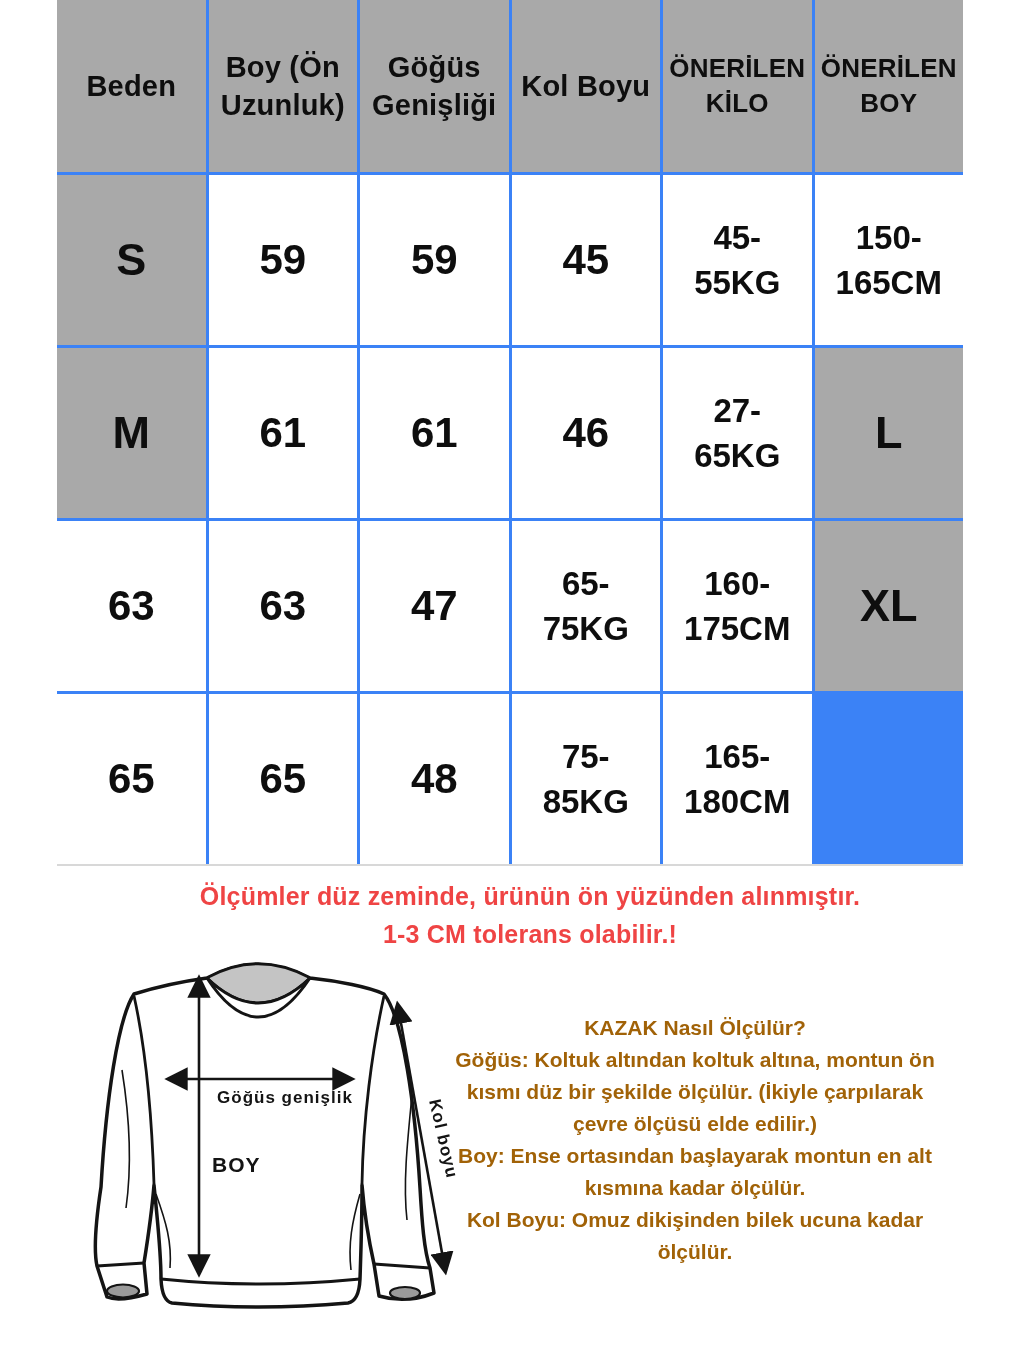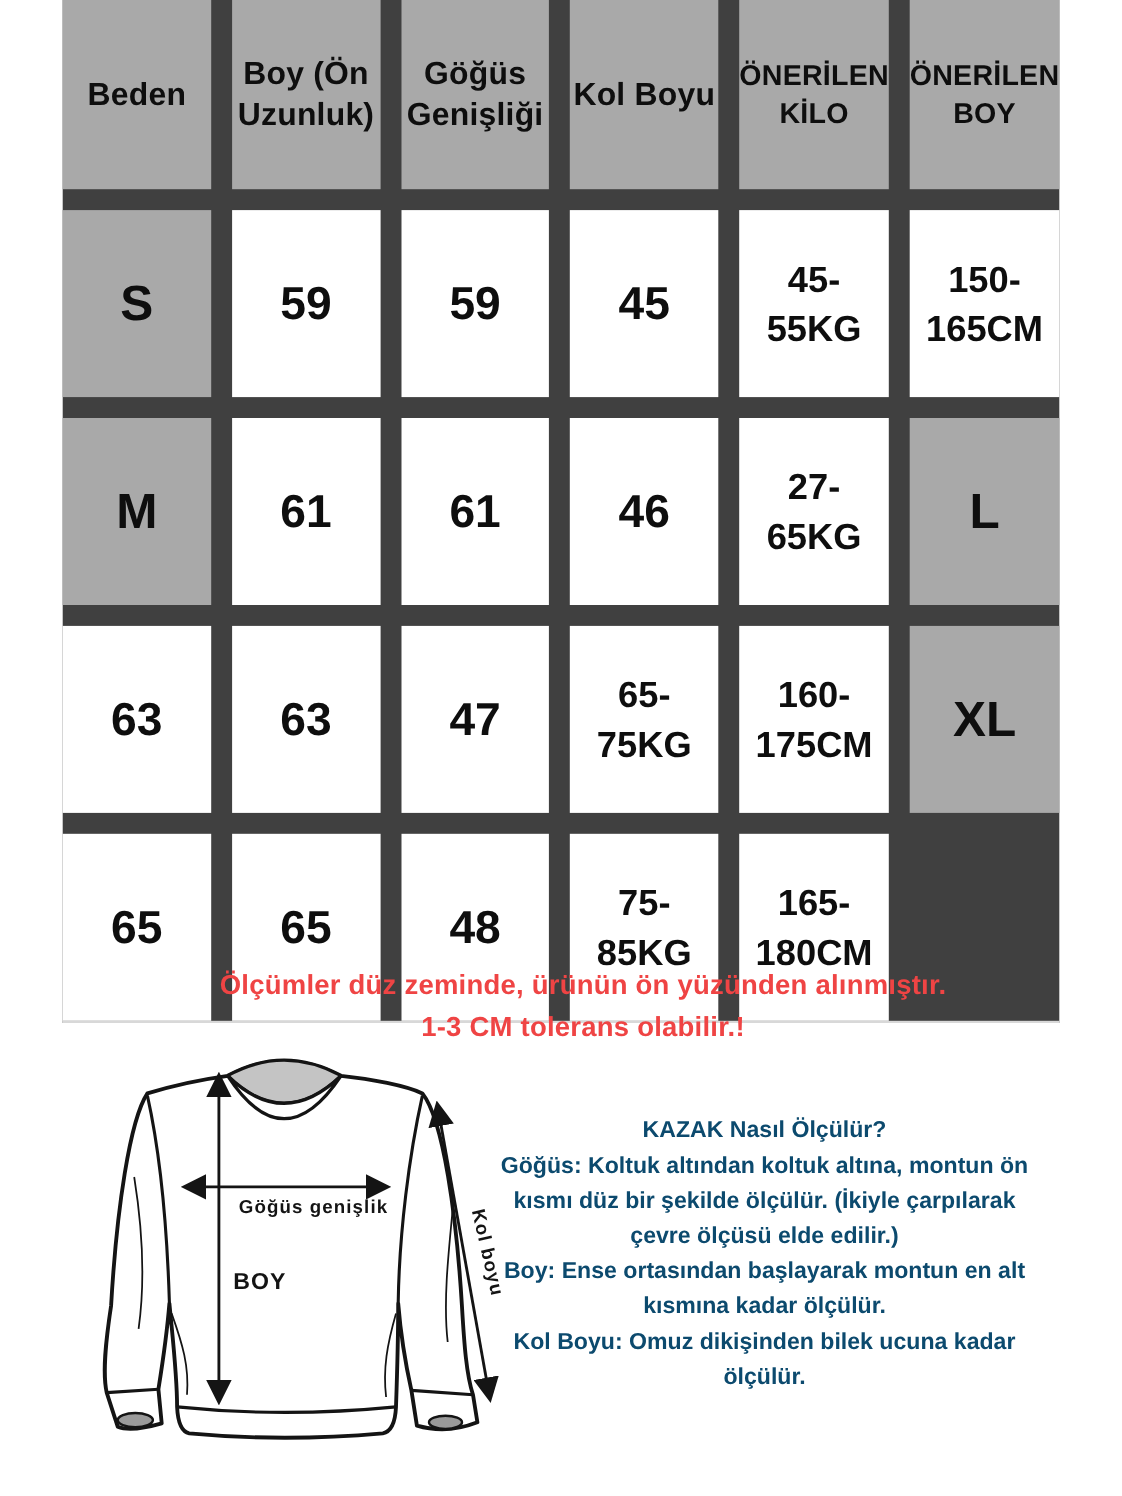--- a/index.html
+++ b/index.html
@@ -14,22 +14,22 @@
 
   
   .size-table {
     position: absolute;
     left: 57px;
     top: 0;
     width: 906px;
     display: grid;
     grid-template-columns: repeat(6, 1fr);
     grid-template-rows: 172px 170px 170px 170px 170px;
-    gap: 19px;
-    background: #404040;           
+    gap: 3px;
+    background: #3b82f6;           
     border-bottom: 2px solid #d8d8d8;
   }
   .cell {
     background: #ffffff;
     display: flex;
     align-items: center;
     justify-content: center;
     text-align: center;
     white-space: pre-line;
     font-weight: 700;
@@ -71,21 +71,21 @@
   }
 
   
   .howto {
     position: absolute;
     left: 405px;
     top: 1012px;
     width: 580px;
     text-align: center;
     font-weight: 700;
-    color: #0c4a6e;
+    color: #a16207;
     font-size: 21px;
     line-height: 32px;
   }
   .howto-body { white-space: pre-line; }
 </style>
 </head>
 <body>
 
 <div class="size-table">
 

